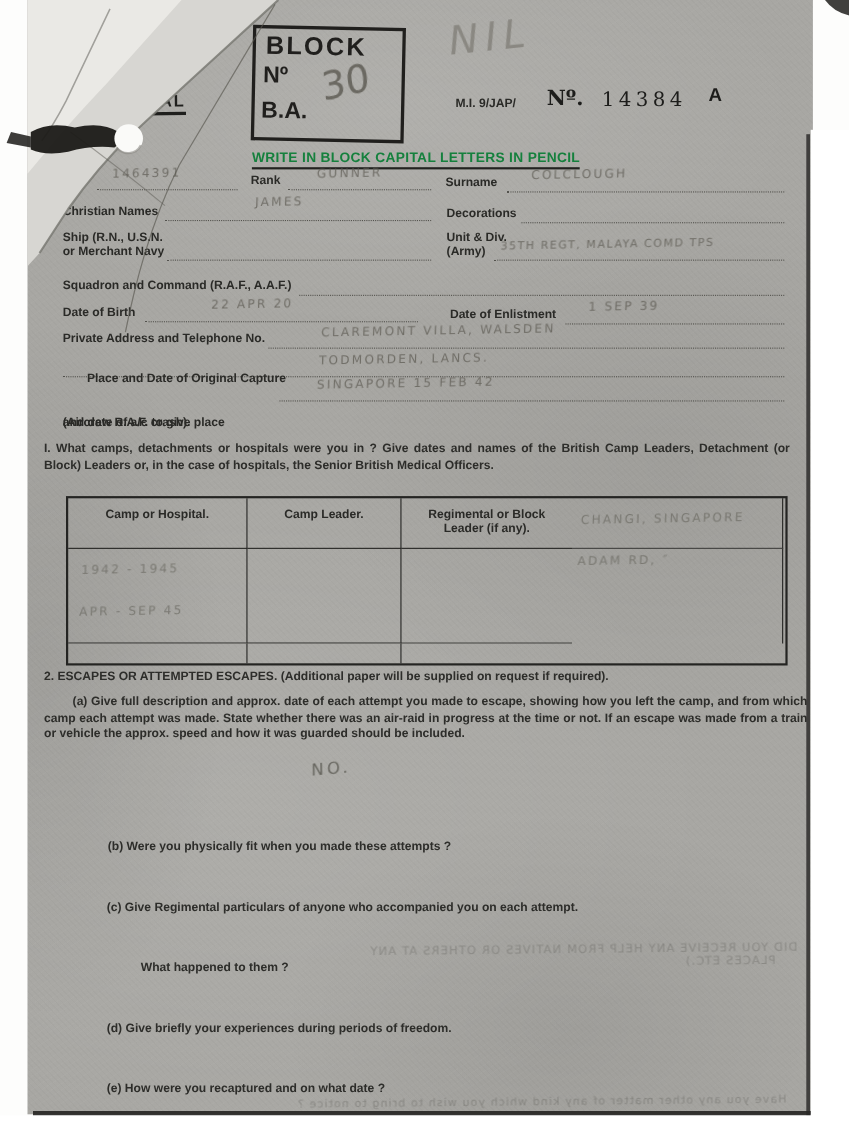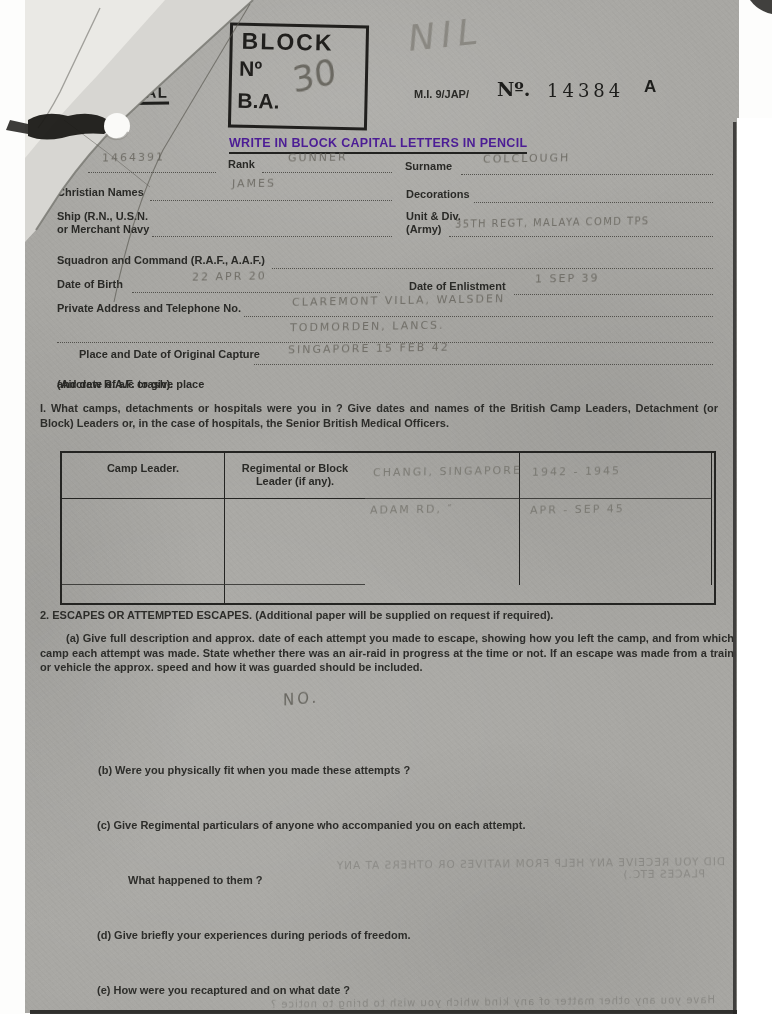--- a/index.html
+++ b/index.html
@@ -30,21 +30,21 @@
   
   .conf{position:absolute;font-weight:700;font-size:15px;letter-spacing:1.5px;color:#1f1f1d;
       border-bottom:3px solid #1f1f1d;padding-bottom:1px;transform:rotate(-.6deg);}
   .blockbox{position:absolute;left:229px;top:24px;width:133px;height:99px;border:3px solid #201f1d;
       transform:rotate(1.2deg);color:#201f1d;font-weight:700;}
   .blockbox .l1{position:absolute;left:9px;top:2px;font-size:23px;letter-spacing:2px;}
   .blockbox .l2{position:absolute;left:7px;top:31px;font-size:21px;}
   .blockbox .l3{position:absolute;left:6px;top:63px;font-size:21px;}
   .serif{font-family:"DejaVu Serif",serif;color:#1d1d1b;}
   .instruction{position:absolute;left:229px;top:136px;font-weight:700;font-size:12.5px;letter-spacing:.3px;
-      color:#4c1d95;border-bottom:2.2px solid #222220;padding-bottom:2px;white-space:nowrap;}
+      color:#15803d;border-bottom:2.2px solid #222220;padding-bottom:2px;white-space:nowrap;}
   
   .camps{position:absolute;left:60px;top:451px;width:652px;border:2.5px solid #242422;
       display:grid;grid-template-columns:163px 140px 155px 192px;grid-template-rows:46px 86px 18px;}
   .tc{border-right:1.6px solid #242422;position:relative;}
   .tc.last{border-right:none;}
   .th{border-bottom:1.6px solid #242422;font-weight:700;font-size:11px;color:#2a2a27;
       text-align:center;padding-top:9px;line-height:13px;}
   .tb{border-bottom:1.1px solid rgba(40,40,37,.8);}
   .hwcell{position:absolute;font-family:"DejaVu Sans",sans-serif;font-size:11px;letter-spacing:2px;
       color:rgba(100,98,91,.65);white-space:nowrap;transform:rotate(-1deg) skewX(-3deg);filter:blur(.35px);}
@@ -120,29 +120,30 @@
   <div class="lbl" style="left:409px;top:280px;">Date of Enlistment</div>
   <div class="ldr" style="left:514px;top:280px;width:199px;"></div>
   <div class="hw" style="left:535px;top:272px;">1 SEP 39</div>
 
   <div class="lbl" style="left:57px;top:302px;">Private Address and Telephone No.</div>
   <div class="ldr" style="left:244px;top:302px;width:469px;"></div>
   <div class="hw" style="left:292px;top:294px;">CLAREMONT VILLA, WALSDEN</div>
   <div class="ldr" style="left:57px;top:328px;width:656px;"></div>
   <div class="hw" style="left:290px;top:320px;">TODMORDEN,  LANCS.</div>
 
-  <div class="lbl" style="left:57px;top:348px;padding-left:22px;">Place and Date of Original Capture</div>
+  <div class="lbl" style="left:57px;top:338px;padding-left:22px;">Place and Date of Original Capture</div>
   <div class="ldr" style="left:254px;top:350px;width:459px;"></div>
   <div class="hw" style="left:288px;top:342px;">SINGAPORE     15 FEB 42</div>
   <div class="lbl" style="left:57px;top:378px;">(Aircrew R.A.F. to give place</div>
   <div class="lbl" style="left:57px;top:378px;">and date of a/c crash).</div>
 
   <div class="para" style="left:40px;top:401px;width:678px;">I.    What camps, detachments or hospitals were you in ?    Give dates and names of the British Camp Leaders,  Detachment (or Block) Leaders or, in the case of hospitals, the Senior British Medical Officers.</div>
 
   <div class="camps">
+    <div class="tc th">Camp or Hospital.</div>
     <div class="tc th">Camp Leader.</div>
     <div class="tc th last" style="padding-left:14px;padding-right:14px;">Regimental or Block Leader (if any).</div>
 
     <div class="tc tb">
       <div class="hwcell" style="left:8px;top:12px;">CHANGI, SINGAPORE</div>
       <div class="hwcell" style="left:5px;top:50px;">ADAM RD,    ″</div>
     </div>
     <div class="tc tb">
       <div class="hwcell" style="left:12px;top:12px;">1942 - 1945</div>
       <div class="hwcell" style="left:10px;top:50px;">APR - SEP 45</div>

